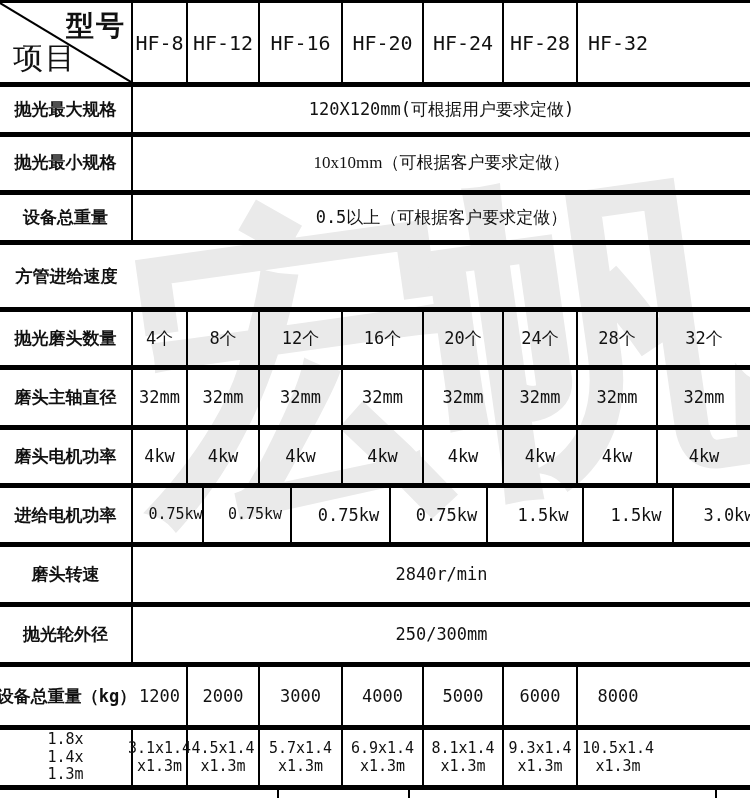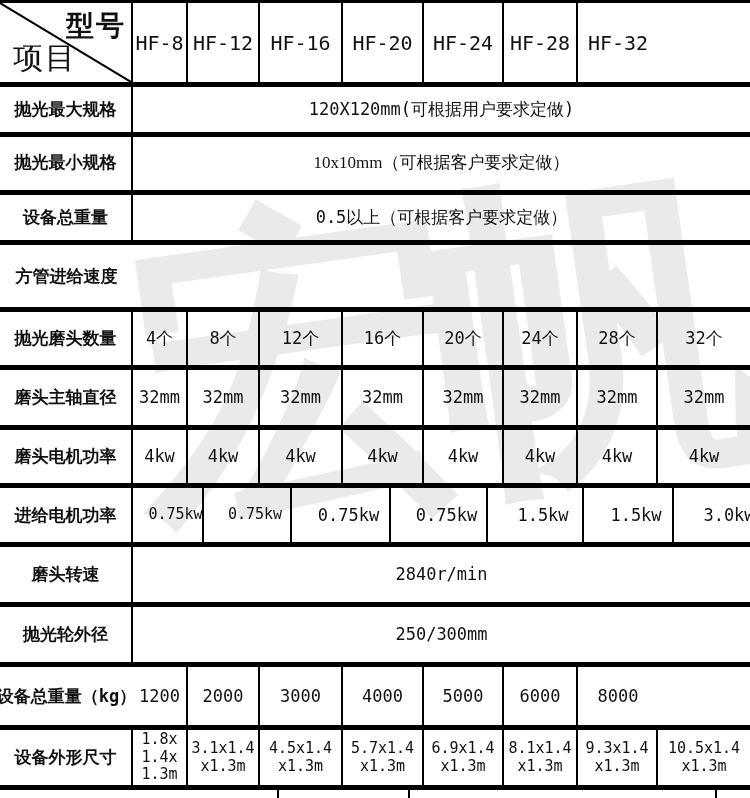--- a/index.html
+++ b/index.html
@@ -188,21 +188,20 @@
       <div class="c val">1200</div>
       <div class="c val">2000</div>
       <div class="c val">3000</div>
       <div class="c val">4000</div>
       <div class="c val">5000</div>
       <div class="c val">6000</div>
       <div class="c val">8000</div>
     </div>
 
     <div class="row cols-all r11">
-      <div class="c lab">设备外形尺寸</div>
       <div class="c val tight">1.8x
 1.4x
 1.3m</div>
       <div class="c val tight">3.1x1.4
 x1.3m</div>
       <div class="c val tight">4.5x1.4
 x1.3m</div>
       <div class="c val tight">5.7x1.4
 x1.3m</div>
       <div class="c val tight">6.9x1.4

